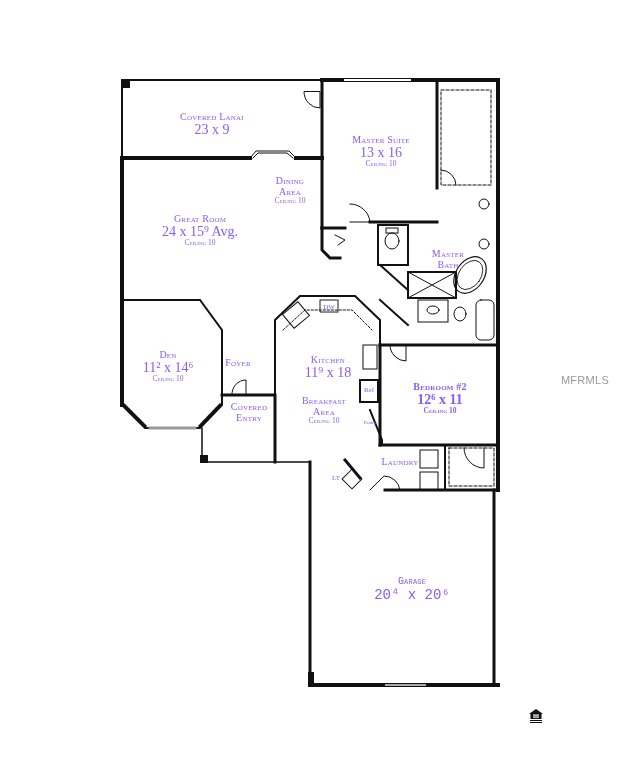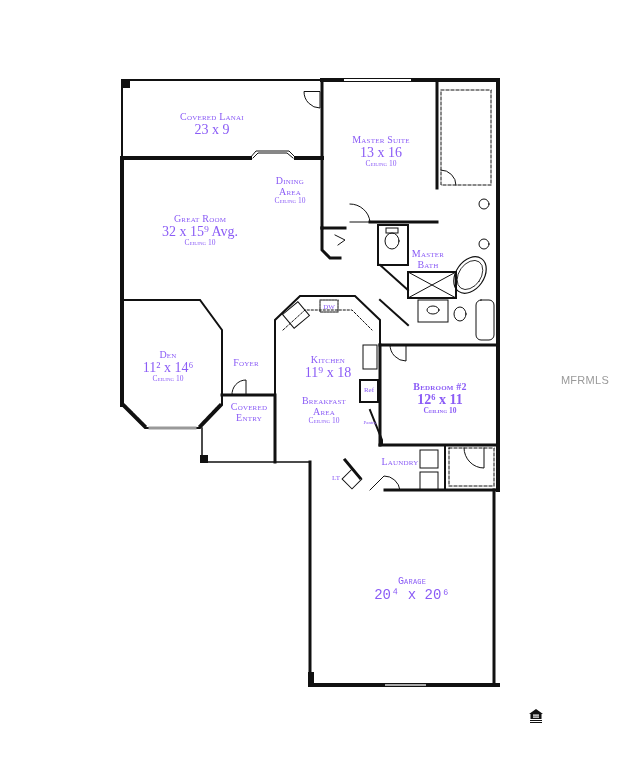--- a/index.html
+++ b/index.html
@@ -139,33 +139,33 @@
   <span class="dim">13 x 16</span>
   <span class="ceil">Ceiling 10</span>
 </div>
 <div class="lbl" style="left:290px; top:176px;">
   <span class="name">Dining</span>
   <span class="name">Area</span>
   <span class="ceil">Ceiling 10</span>
 </div>
 <div class="lbl" style="left:200px; top:214px;">
   <span class="name">Great Room</span>
-  <span class="dim">32 x 15⁹ Avg.</span>
-  <span class="ceil">Ceiling 10</span>
-</div>
-<div class="lbl" style="left:428px; top:249px;">
+  <span class="dim">24 x 15⁹ Avg.</span>
+  <span class="ceil">Ceiling 10</span>
+</div>
+<div class="lbl" style="left:448px; top:249px;">
   <span class="name">Master</span>
   <span class="name">Bath</span>
 </div>
 <div class="lbl" style="left:168px; top:350px;">
   <span class="name">Den</span>
   <span class="dim">11² x 14⁶</span>
   <span class="ceil">Ceiling 10</span>
 </div>
-<div class="lbl" style="left:246px; top:358px;">
+<div class="lbl" style="left:238px; top:358px;">
   <span class="name">Foyer</span>
 </div>
 <div class="lbl" style="left:328px; top:355px;">
   <span class="name">Kitchen</span>
   <span class="dim">11⁹ x 18</span>
 </div>
 <div class="lbl" style="left:324px; top:396px;text-align:center;">
   <span class="name">Breakfast</span>
   <span class="name">Area</span>
   <span class="ceil">Ceiling 10</span>

